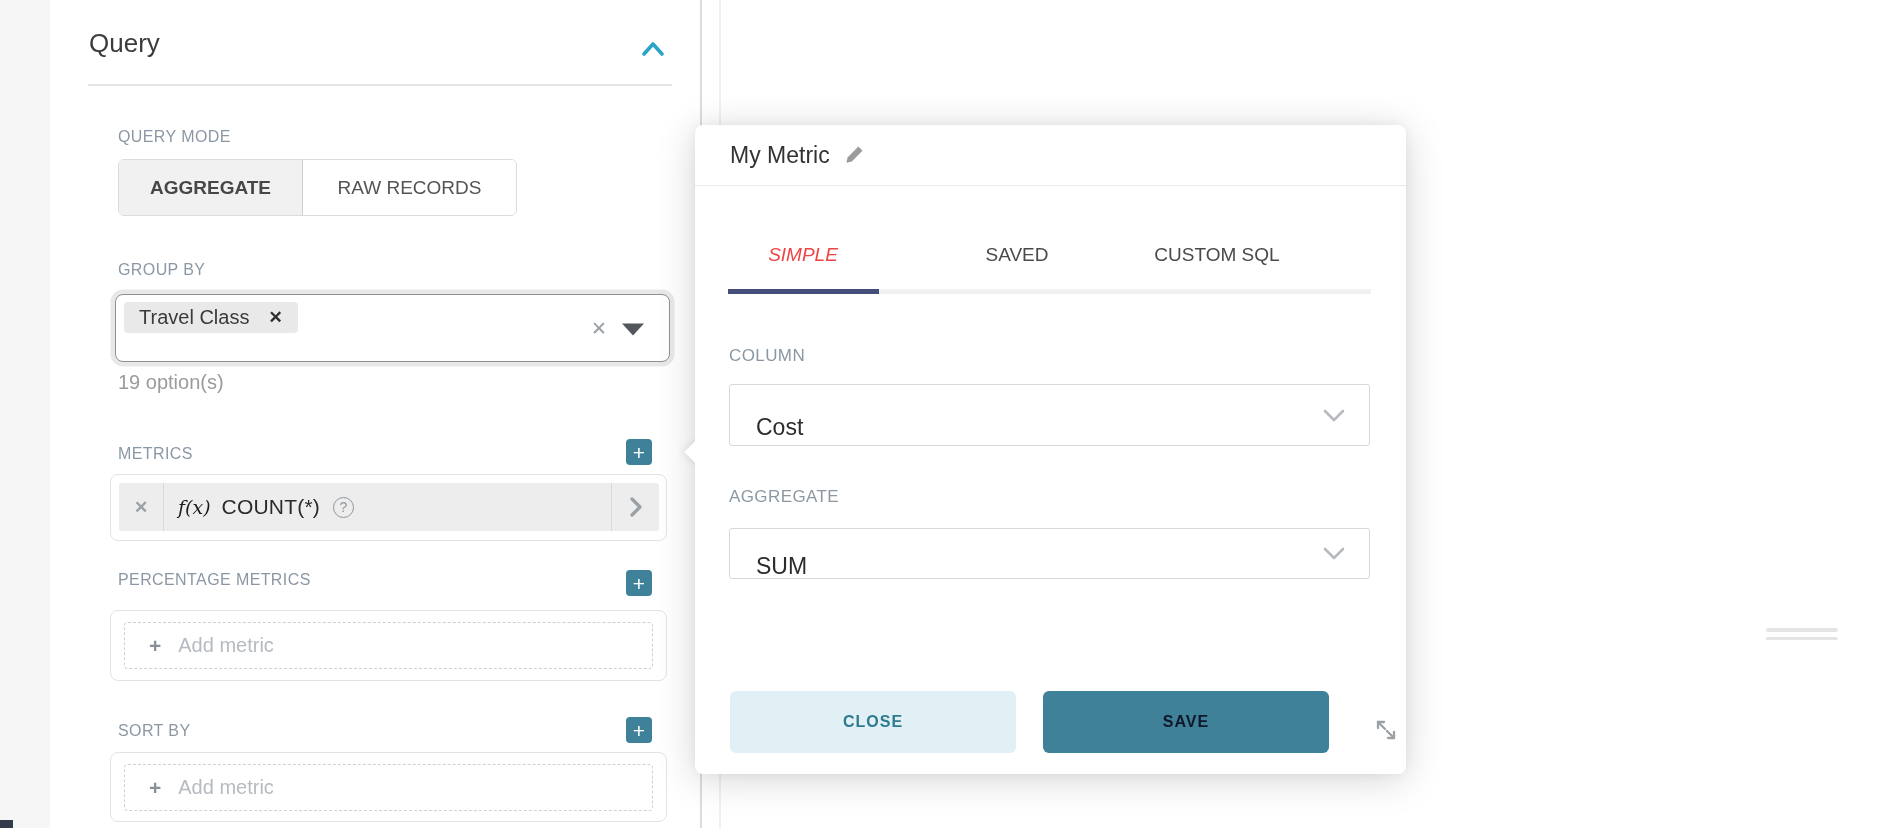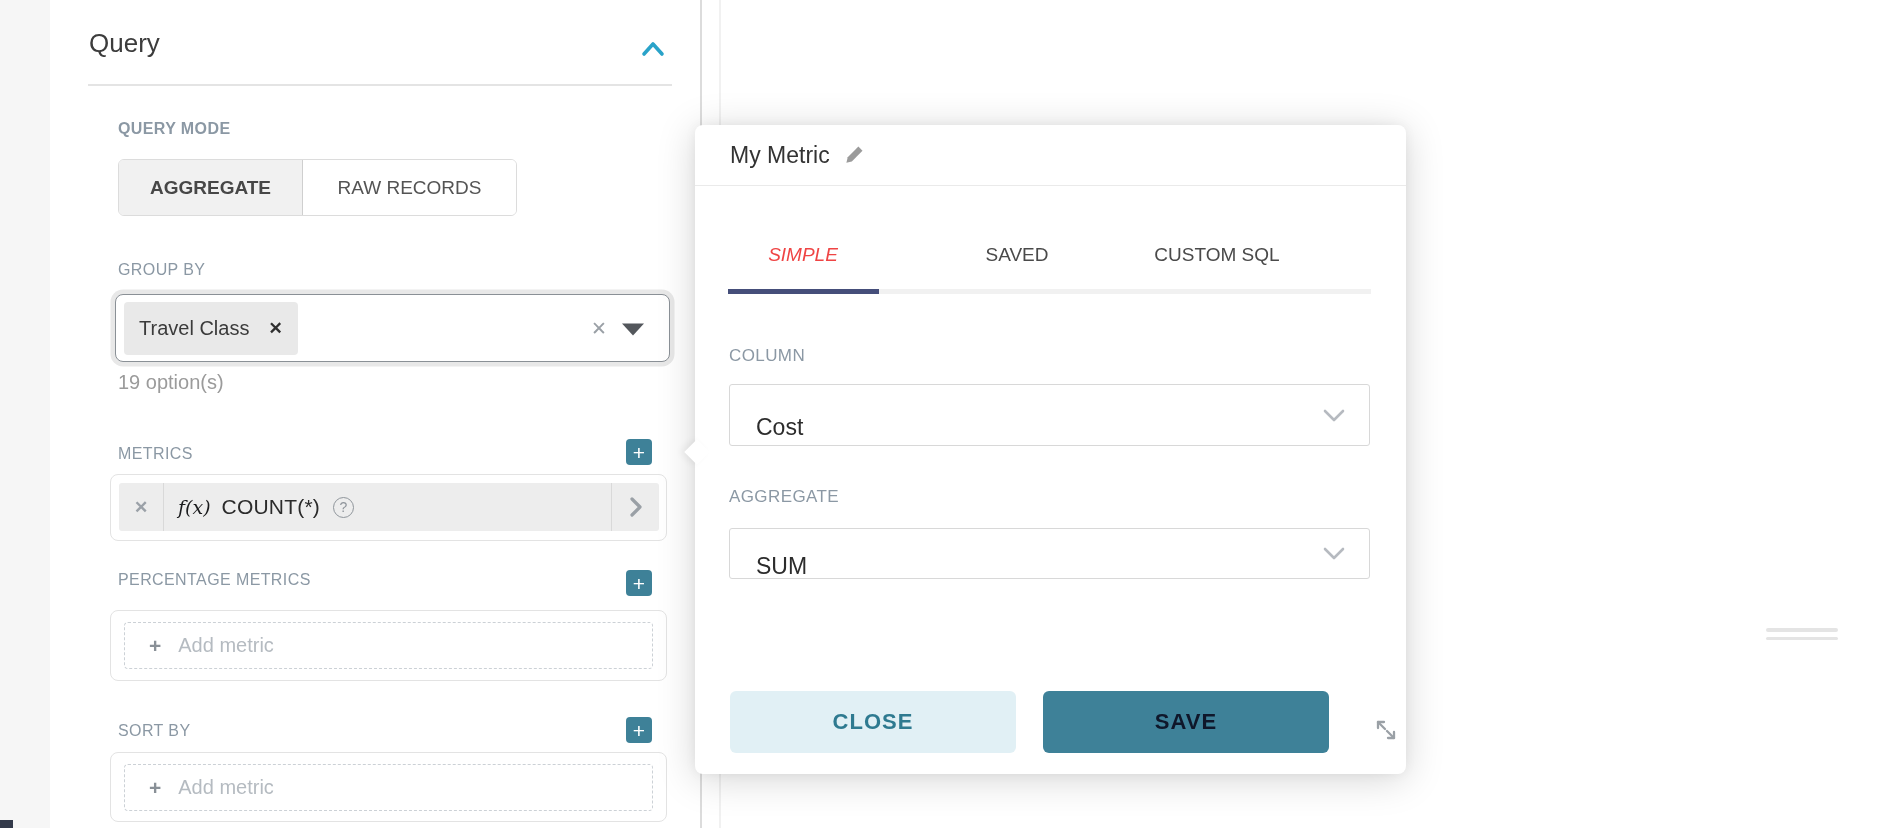--- a/index.html
+++ b/index.html
@@ -21,21 +21,21 @@
   .sec-label{font-size:16px;color:#8b98a4;letter-spacing:.4px;}
 
   .seg-group{left:118px;top:159px;height:57px;display:flex;border:1.5px solid #dcdcdc;
              border-radius:6px;overflow:hidden;background:#fff;box-sizing:border-box;}
   .seg{display:flex;align-items:center;justify-content:center;font-size:19px;cursor:pointer;box-sizing:border-box;}
   .seg.active{width:184px;background:#f1f1f1;font-weight:700;color:#474747;border-right:1.5px solid #cfcfcf;}
   .seg.idle{width:213px;color:#545454;background:#fff;}
 
   .gb-select{left:115px;top:294px;width:555px;height:68px;background:#fff;border:1.6px solid #8a9096;
              border-radius:8px;box-shadow:0 0 0 4.5px #e8e8e8;box-sizing:border-box;cursor:pointer;}
-  .gb-tag{position:absolute;left:8px;top:7px;height:53px;background:#e9e9e9;border-radius:4px;
+  .gb-tag{position:absolute;left:8px;top:7px;height:31px;background:#e9e9e9;border-radius:4px;
           display:flex;align-items:center;padding:0 15px;}
   .gb-tag-label{font-size:20px;color:#3b3b3b;}
   .tag-x{margin-left:19px;font-size:17px;font-weight:700;color:#2f2f2f;cursor:pointer;}
   .clear-x{position:absolute;right:62px;top:50%;transform:translateY(-50%);font-size:19px;color:#9aa0a6;cursor:pointer;}
   .caret-down{position:absolute;right:25px;top:50%;transform:translateY(-38%);width:0;height:0;
               border-left:11px solid transparent;border-right:11px solid transparent;border-top:12px solid #53575c;}
   .gb-hint{left:118px;top:371px;font-size:20px;color:#9b9b9b;}
 
   .plus-btn{width:26px;height:26px;background:#3e8198;border-radius:4px;color:#fff;display:flex;
             align-items:center;justify-content:center;font-size:21px;font-weight:400;cursor:pointer;line-height:1;}
@@ -75,21 +75,21 @@
   .tab-track{position:absolute;left:33px;top:164px;width:643px;height:5px;background:#f1f1f1;}
   .tab-ink{position:absolute;left:0;top:0;width:151px;height:5px;background:#454e7a;}
 
   .pop-label{position:absolute;left:34px;font-size:17px;font-weight:500;color:#8b98a4;letter-spacing:.4px;}
   .pop-select{position:absolute;left:34px;width:641px;border:1.6px solid #d8d8d8;border-radius:3px;
               display:flex;align-items:center;padding:0 26px;box-sizing:border-box;cursor:pointer;background:#fff;}
   .pop-select-value{font-size:23px;color:#2c2c2c;margin-top:25px;}
   .pop-select .chev{position:absolute;right:24px;display:flex;}
 
   .btn{position:absolute;top:566px;width:286px;height:62px;border-radius:6px;display:flex;align-items:center;
-       justify-content:center;font-size:22px;font-weight:700;letter-spacing:1px;cursor:pointer;}
+       justify-content:center;font-size:16px;font-weight:700;letter-spacing:1px;cursor:pointer;}
   .btn-close{left:35px;background:#e1f0f5;color:#2e7a90;}
   .btn-save{left:348px;background:#3e8198;color:#0f172a;}
   .resize{position:absolute;left:679px;top:593px;width:24px;height:24px;cursor:nwse-resize;display:flex;}
 
   
   .drag-line{left:1766px;width:72px;height:3.5px;background:#e4e4e4;border-radius:2px;}
 </style>
 </head>
 <body>
 
@@ -101,21 +101,21 @@
   <div class="abs divider-v"></div>
 
   <div class="abs panel-title">Query</div>
   <div class="abs collapse-btn">
     <svg width="24" height="20" viewBox="0 0 24 20">
         <polyline points="3,14 12,4 21,14" fill="none" stroke="#2aa3c9" stroke-width="3.6" stroke-linecap="round" stroke-linejoin="round"></polyline>
       </svg>
   </div>
   <div class="abs title-hr"></div>
 
-  <div class="abs sec-label" style="left:118px;top:120px;font-weight:bold;">QUERY MODE</div>
+  <div class="abs sec-label" style="left:118px;top:128px;">QUERY MODE</div>
   <div class="abs seg-group">
     <div class="seg active">AGGREGATE</div>
     <div class="seg idle">RAW RECORDS</div>
   </div>
 
   <div class="abs sec-label" style="left:118px;top:261px;">GROUP BY</div>
   <div class="abs gb-select">
     <div class="gb-tag">
       <span class="gb-tag-label">Travel Class</span>
       <span class="tag-x">✕</span>

